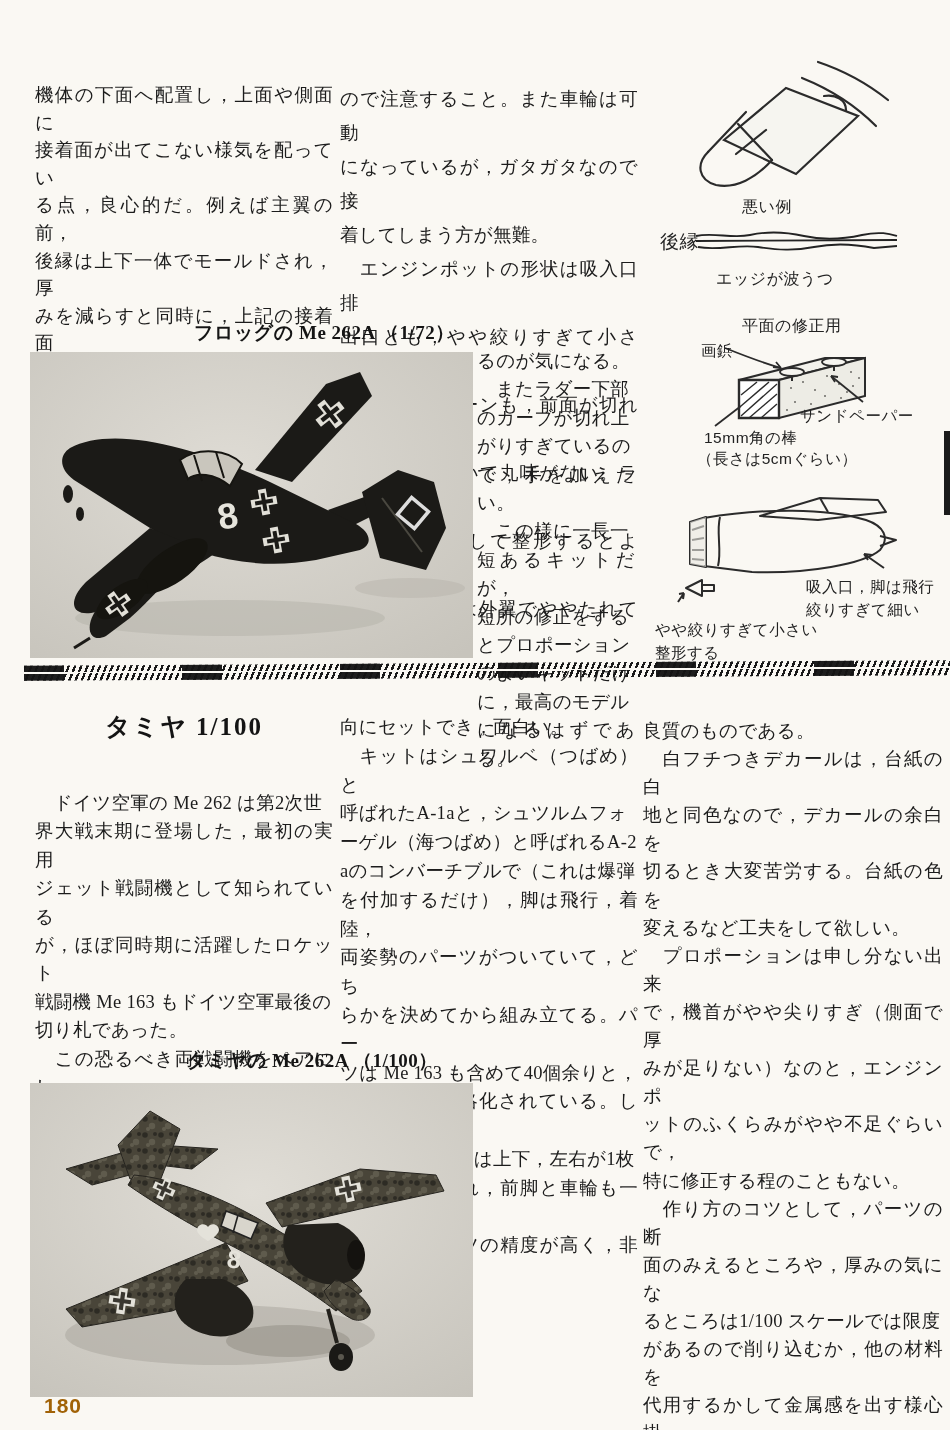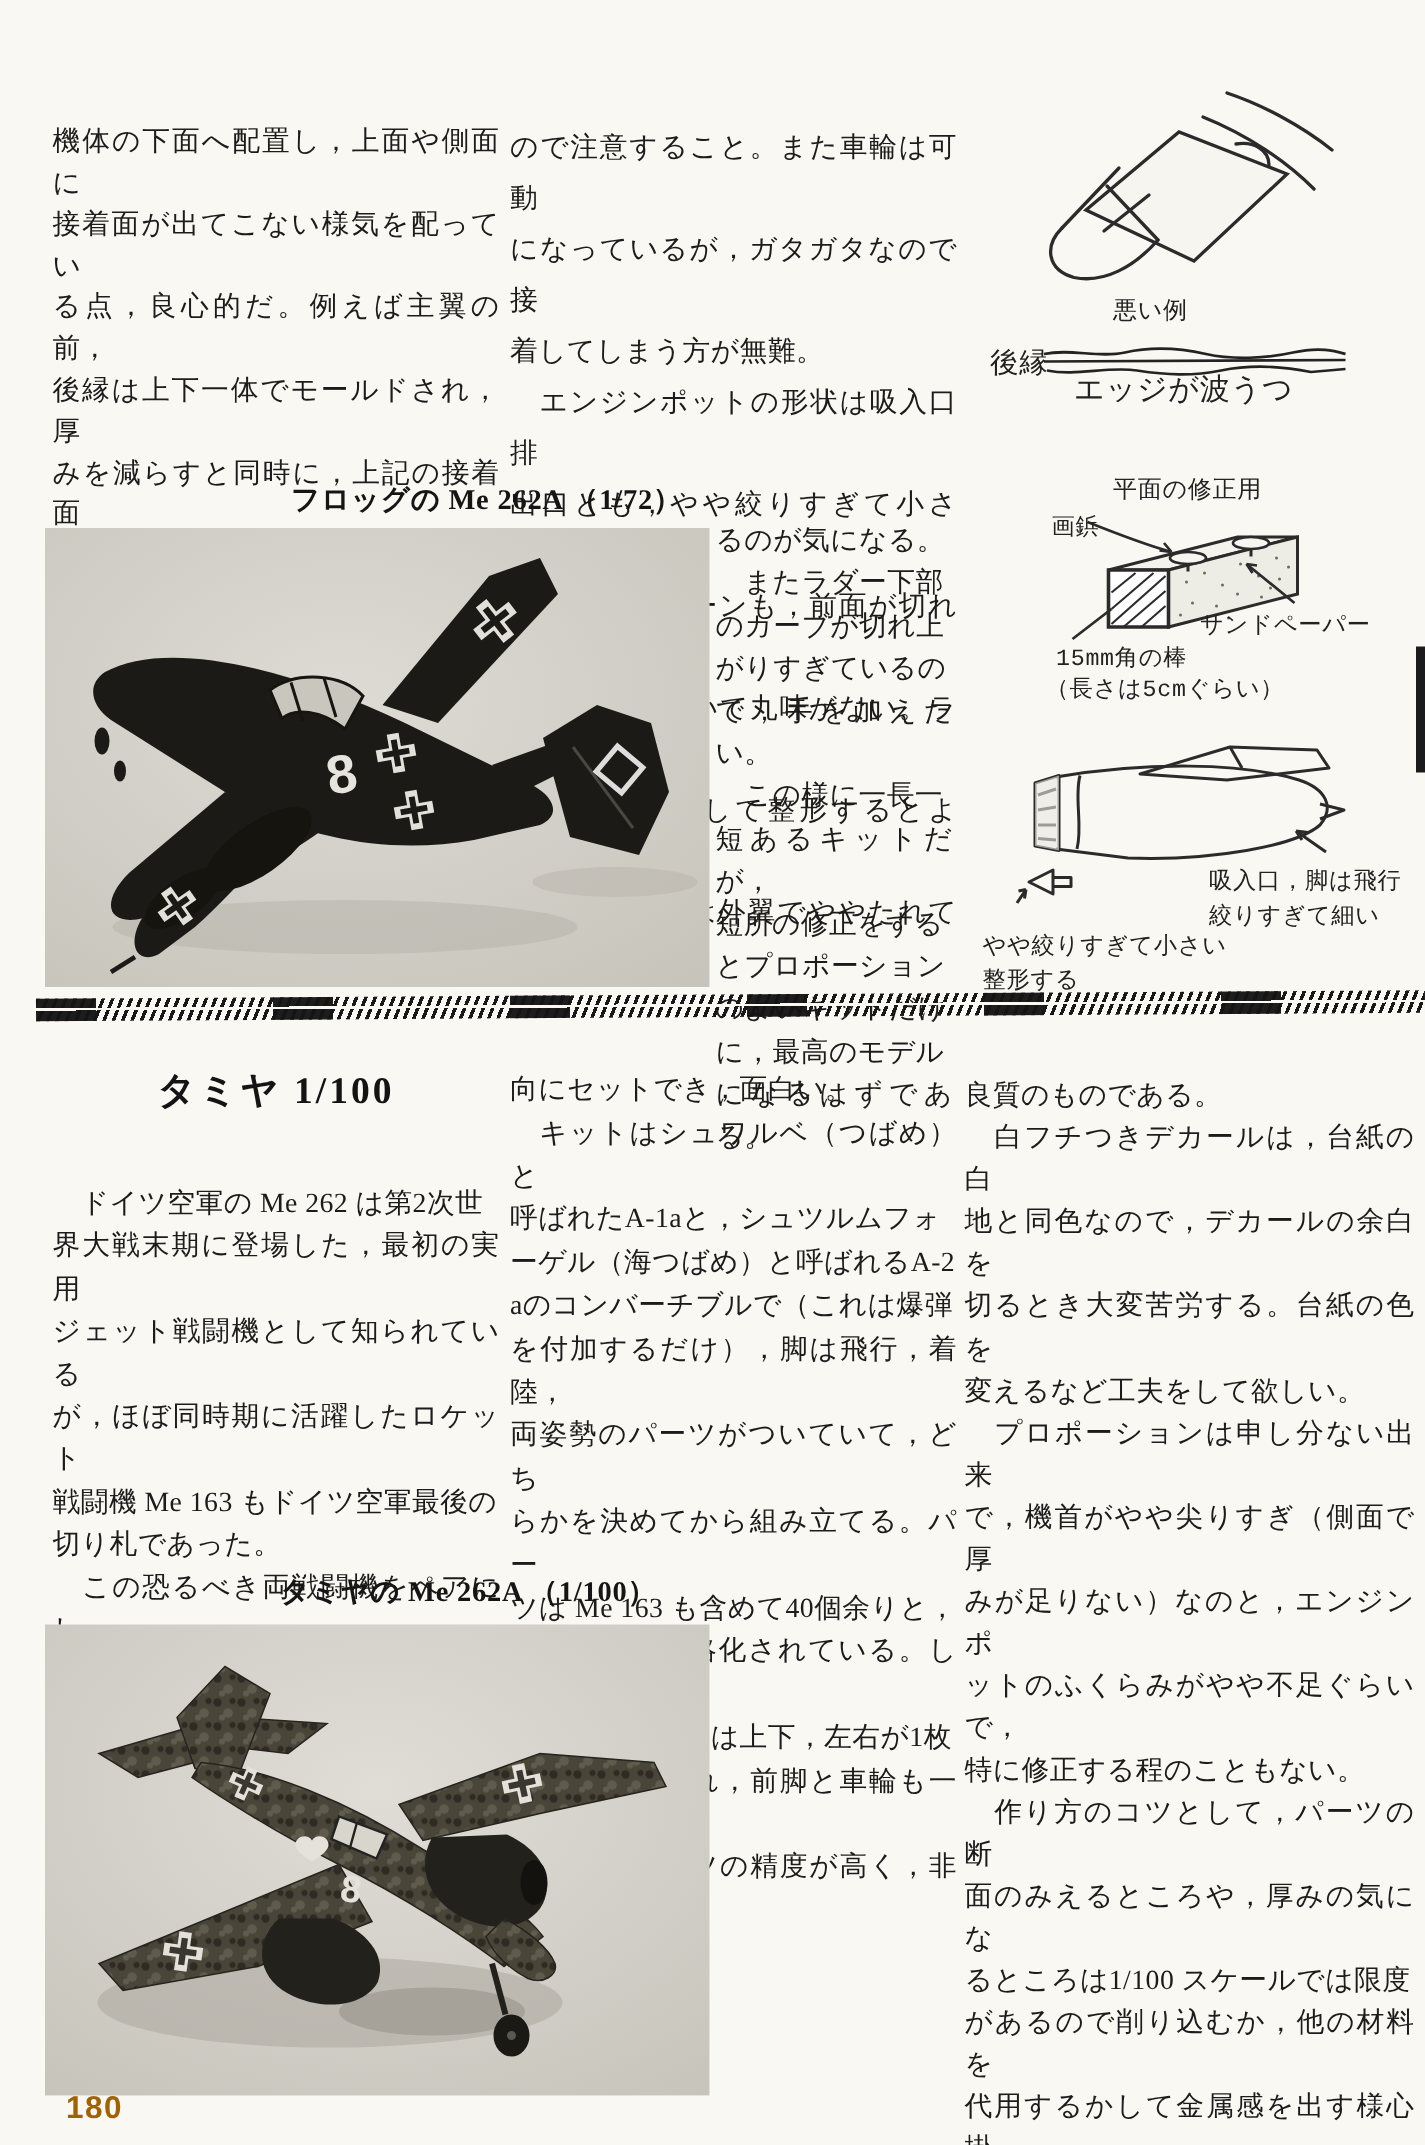--- a/index.html
+++ b/index.html
@@ -13,21 +13,21 @@
     font-size:18.5px;letter-spacing:.3px;margin-top:27px;
   }
   .caption{
     position:absolute;font-weight:bold;font-size:19px;letter-spacing:.5px;color:#151515;margin-left:44px;
   }
   .heading{
     position:absolute;left:35px;width:298px;top:710px;text-align:center;
     font-weight:bold;font-size:25px;letter-spacing:2px;color:#141414;
   }
   .dlabel{
-    position:absolute;font-family:Liberation Mono, monospace;
+    position:absolute;font-family:Liberation Sans, sans-serif;
     font-size:15.5px;color:#222;letter-spacing:.5px;white-space:nowrap;
   }
   .photo{
     position:absolute;overflow:hidden;background:#d6d3cb;
   }
   .divider{
     position:absolute;left:24px;top:663px;width:926px;height:15px;
     transform:rotate(-.35deg);
     background:
       linear-gradient(to bottom, rgba(0,0,0,0) 0 6.2px, #faf8f3 6.2px 8px, rgba(0,0,0,0) 8px),
@@ -167,21 +167,21 @@
   <div class="dlabel" style="left:660px;top:229px;font-size:19px;">後縁</div>
 
   <svg class="diag" style="left:694px;top:226px;" width="205" height="30" viewBox="0 0 205 30">
     <g stroke="#232323" stroke-width="1.8" fill="none">
       <path d="M2,10 C20,6 38,13 56,9 S92,6 110,10 S150,13 168,9 S196,8 203,10"></path>
       <path d="M2,15 L203,14"></path>
       <path d="M4,21 C24,25 44,18 64,21 S100,25 120,21 S160,18 180,22 L203,20"></path>
     </g>
   </svg>
 
-  <div class="dlabel" style="left:716px;top:246px;font-size:20px;">エッジが波うつ</div>
+  <div class="dlabel" style="left:716px;top:269px;font-size:16px;">エッジが波うつ</div>
 
   <div class="dlabel" style="left:742px;top:316px;font-size:16px;">平面の修正用</div>
 
   <svg class="diag" style="left:695px;top:338px;" width="235" height="92" viewBox="0 0 235 92">
 
     <path d="M44,42 L84,42 L170,20 L130,20 Z" fill="#f3f2ec" stroke="#2b2b2b" stroke-width="2"></path>
 
     <path d="M84,42 L170,20 L170,58 L84,80 Z" fill="#edece5" stroke="#2b2b2b" stroke-width="2"></path>
     <g fill="#6a6a64">
       <circle cx="96" cy="50" r="1"></circle>

